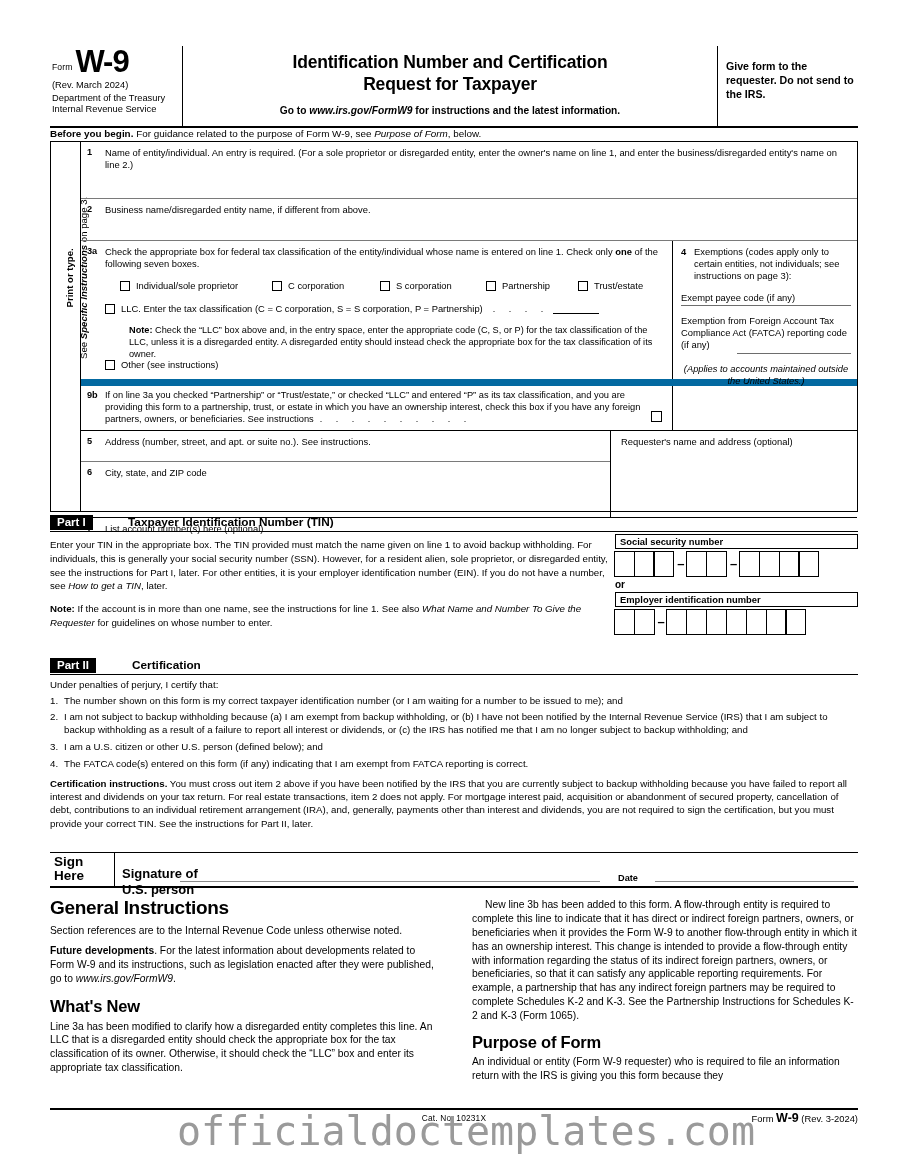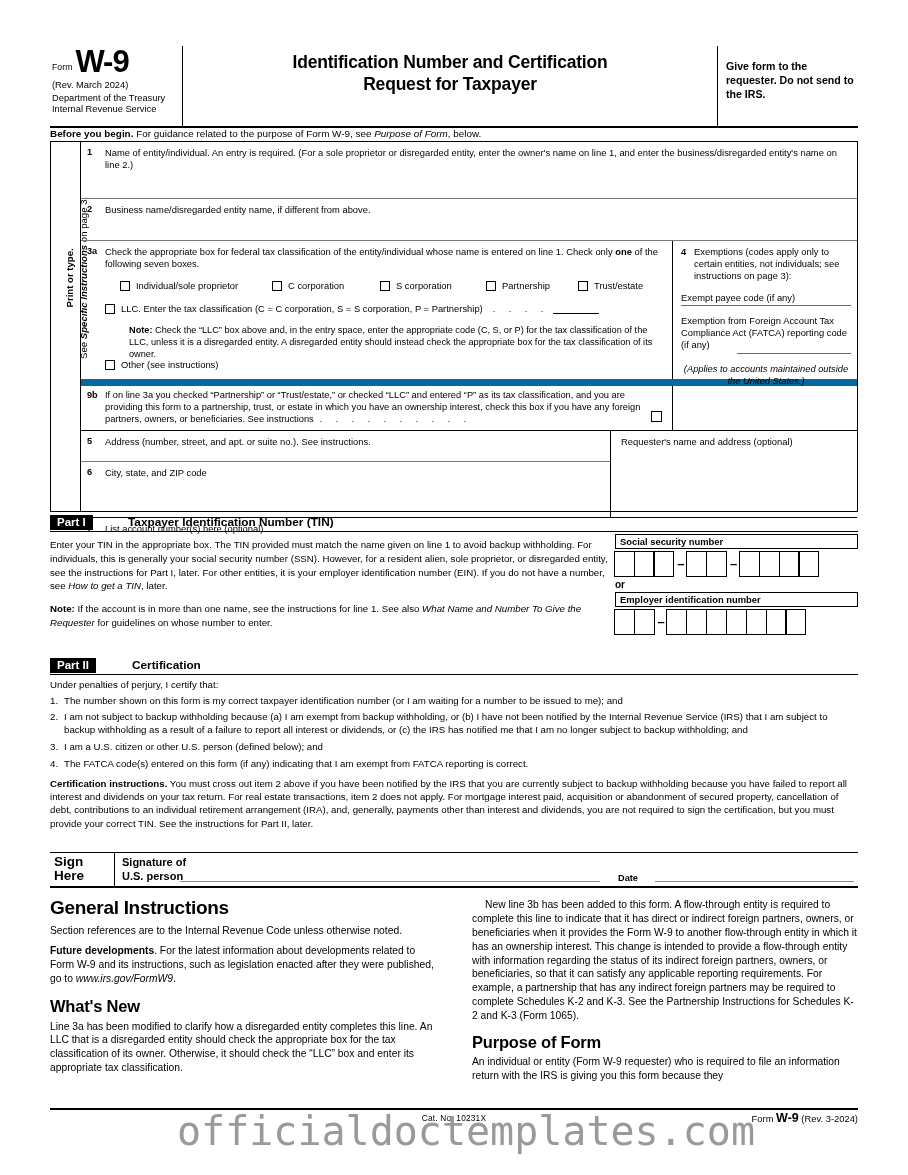--- a/index.html
+++ b/index.html
@@ -112,21 +112,21 @@
   .p2body{position:absolute;left:50px;top:676px;width:808px;}
   .cert-lead{font-size:9.7px;margin-top:3px;}
   .cert-item{font-size:9.7px;line-height:1.36;margin-top:3.5px;position:relative;padding-left:14px;}
   .cert-item .cn{position:absolute;left:0;top:0;}
   .cert-instr{font-size:9.7px;line-height:1.36;margin-top:7px;}
 
   .signbox{position:absolute;left:50px;top:852px;width:808px;height:36px;
            border-top:1.3px solid #000;border-bottom:2.2px solid #000;box-sizing:border-box;}
   .sign-here{position:absolute;left:4px;top:2px;font-size:13.5px;font-weight:bold;line-height:1.06;}
   .sign-div{position:absolute;left:64px;top:0;bottom:0;border-left:1.3px solid #000;}
-  .sig-lbl{position:absolute;left:72px;top:3px;font-size:11px;font-weight:bold;line-height:1.25;}
+  .sig-lbl{position:absolute;left:72px;top:13px;font-size:13px;font-weight:bold;line-height:1.25;}
   .sig-rule{position:absolute;left:130px;top:28px;width:420px;border-bottom:1px solid #8a8a8a;}
   .date-lbl{position:absolute;left:568px;top:20px;font-size:9.2px;font-weight:bold;}
   .date-rule{position:absolute;left:605px;top:28px;right:4px;border-bottom:1px solid #8a8a8a;}
 
   
   .cols{position:absolute;left:50px;top:898px;width:808px;height:200px;}
   .col{position:absolute;top:0;width:386px;}
   .colL{left:0;} .colR{left:422px;}
   .h1g{font-size:19px;font-weight:bold;letter-spacing:-.3px;margin:0 0 5px 0;line-height:1.1;}
   .h2g{font-size:16.5px;font-weight:bold;letter-spacing:-.2px;margin:12px 0 4px 0;line-height:1.1;}
@@ -159,20 +159,21 @@
       <div class="hdr-dept">
         <div>Department of the Treasury</div>
         <div>Internal Revenue Service</div>
       </div>
     </div>
     <div class="hdr-mid">
       <div class="hdr-title">
         <div>Identification Number and Certification</div>
         <div>Request for Taxpayer</div>
       </div>
+      <div class="hdr-goto"><span>Go to </span><span class="it">www.irs.gov/FormW9</span><span> for instructions and the latest information.</span></div>
     </div>
     <div class="hdr-right">
       <div class="hdr-give">Give form to the requester. Do not send to the IRS.</div>
     </div>
   </div>
 
   <div class="before"><span class="bd">Before you begin.</span><span> For guidance related to the purpose of Form W-9, see </span><span class="it">Purpose of Form</span><span>, below.</span></div>
 
   <div class="mainbox">
 

